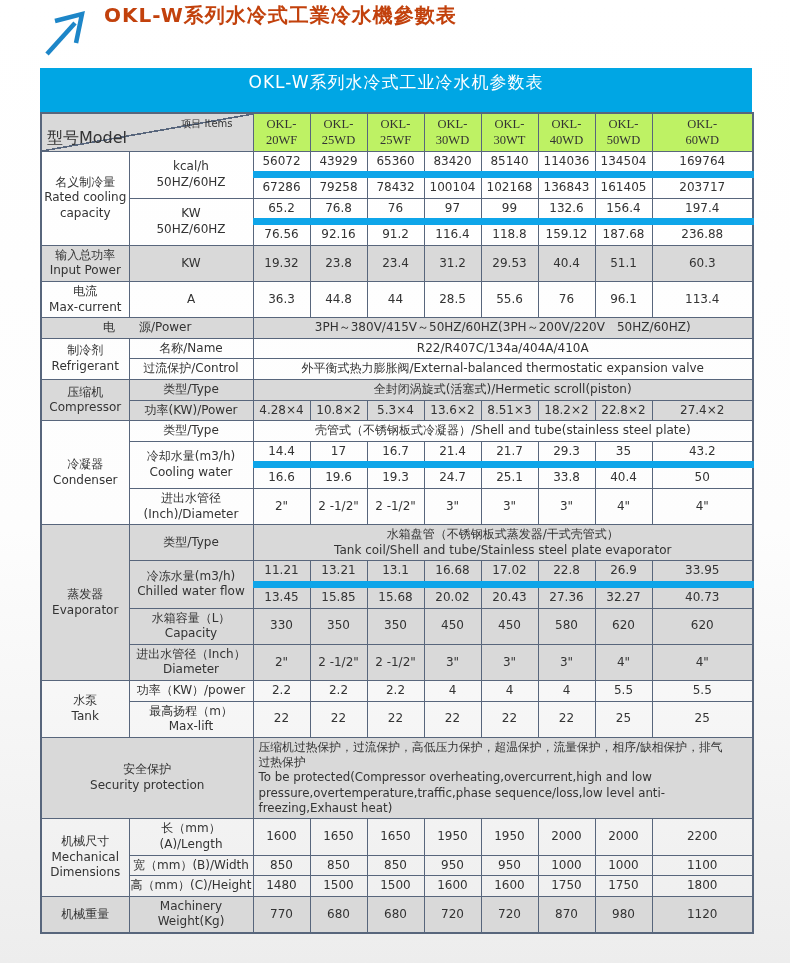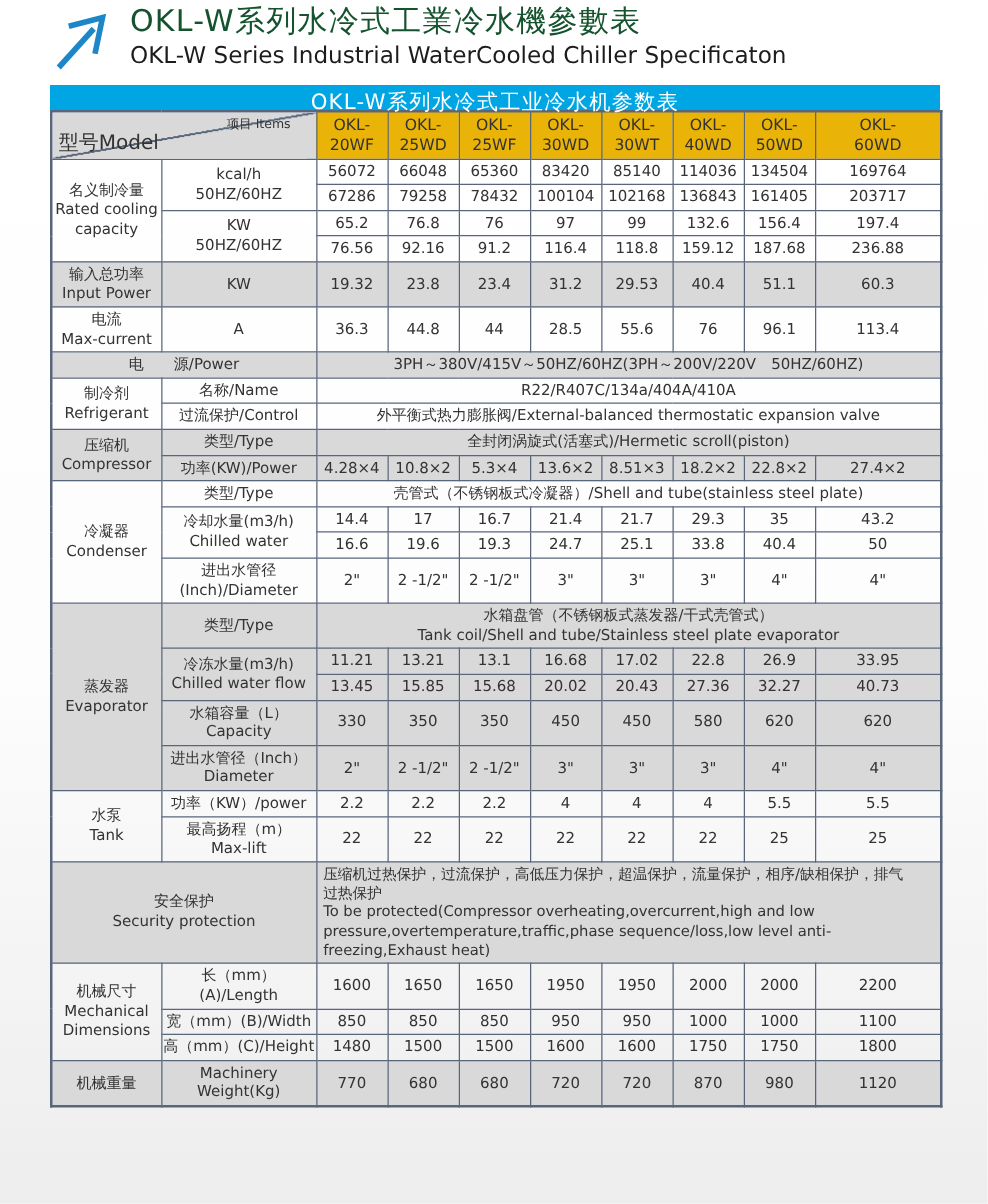--- a/index.html
+++ b/index.html
@@ -9,39 +9,39 @@
     color:#2e2e2e;
     background:linear-gradient(180deg,#ffffff 0%,#fdfdfd 55%,#ededed 100%);
     overflow:hidden;
   }
   .content{padding:4px 38px 0 40px;}
 
   
   .title-row{display:flex;align-items:flex-start;gap:12px;margin-bottom:8px;}
   .logo{width:52px;height:54px;flex:0 0 auto;margin-top:2px;}
   .title-block{flex:1;}
-  .title-zh{font-size:24px;font-weight:400;letter-spacing:1px;color:#14532d;line-height:1.15;}
+  .title-zh{font-size:20px;font-weight:700;letter-spacing:1px;color:#c2410c;line-height:1.15;}
   .title-en{font-size:18.5px;color:#1c1c1c;line-height:1.25;margin-top:1px;}
 
   
   .banner{
     background:#00a6e4;color:#ffffff;text-align:center;
-    font-size:17px;height:20px;line-height:28px;letter-spacing:1px;
+    font-size:17px;height:44px;line-height:28px;letter-spacing:1px;
   }
 
   
   table{border-collapse:collapse;table-layout:fixed;width:712px;border:2px solid #58667c;}
   td{
     border:1px solid #58667c;
     font-size:12px;text-align:center;vertical-align:middle;
     padding:2px 1px;line-height:1.3;white-space:pre-line;color:#333;
   }
   tr.shaded td{background:#d9d9d9;}
-  td.model-head{background:#eab308;font-size:12.5px;}
-  tr.cont td{border-top:1px solid #0ea5e9;}
+  td.model-head{background:#bef264;font-size:12.5px;font-family:Liberation Serif, serif;}
+  tr.cont td{border-top:7px solid #0ea5e9;}
   td.secu{text-align:left;padding-left:5px;padding-right:18px;font-size:11.8px;}
   td.corner{
     position:relative;background:#d9d9d9;
     background-image:linear-gradient(to bottom right,
       transparent calc(50% - 0.8px),#58667c calc(50% - 0.8px),
       #58667c calc(50% + 0.8px),transparent calc(50% + 0.8px));
   }
   .corner-model{position:absolute;left:5px;bottom:2px;font-size:16px;}
   .corner-items{position:absolute;right:20px;top:3px;font-size:10px;}
 
@@ -56,21 +56,20 @@
 
   <div class="title-row">
     <div class="logo">
       <svg viewBox="0 0 52 54" width="52" height="54">
         <line x1="7" y1="48" x2="35" y2="17" stroke="#1d86c8" stroke-width="4.5"></line>
         <polyline points="15,15 42,8 36,37" fill="none" stroke="#1d86c8" stroke-width="4.5"></polyline>
       </svg>
     </div>
     <div class="title-block">
       <div class="title-zh">OKL-W系列水冷式工業冷水機參數表</div>
-      <div class="title-en">OKL-W Series Industrial WaterCooled Chiller Specificaton</div>
     </div>
   </div>
 
   <div class="banner">OKL-W系列水冷式工业冷水机参数表</div>
 
   <table>
     <colgroup>
       <col style="width:88px">
         <col style="width:124px">
       <col style="width:57px">
@@ -102,21 +101,21 @@
           <td class="model-head">OKL-
 60WD</td>
         </tr>
         <tr>
           <td rowspan="4" class="cat">名义制冷量
 Rated cooling
 capacity</td>
           <td rowspan="2" class="item">kcal/h
 50HZ/60HZ</td>
           <td class="val">56072</td>
-          <td class="val">66048</td>
+          <td class="val">43929</td>
           <td class="val">65360</td>
           <td class="val">83420</td>
           <td class="val">85140</td>
           <td class="val">114036</td>
           <td class="val">134504</td>
           <td class="val">169764</td>
         </tr>
         <tr class="cont">
           <td class="val">67286</td>
           <td class="val">79258</td>
@@ -207,21 +206,21 @@
           <td class="val">27.4×2</td>
         </tr>
         <tr>
           <td rowspan="4" class="cat">冷凝器
 Condenser</td>
           <td class="item">类型/Type</td>
           <td colspan="8" class="wide">壳管式（不锈钢板式冷凝器）/Shell and tube(stainless steel plate)</td>
         </tr>
         <tr>
           <td rowspan="2" class="item">冷却水量(m3/h)
-Chilled water</td>
+Cooling water</td>
           <td class="val">14.4</td>
           <td class="val">17</td>
           <td class="val">16.7</td>
           <td class="val">21.4</td>
           <td class="val">21.7</td>
           <td class="val">29.3</td>
           <td class="val">35</td>
           <td class="val">43.2</td>
         </tr>
         <tr class="cont">

